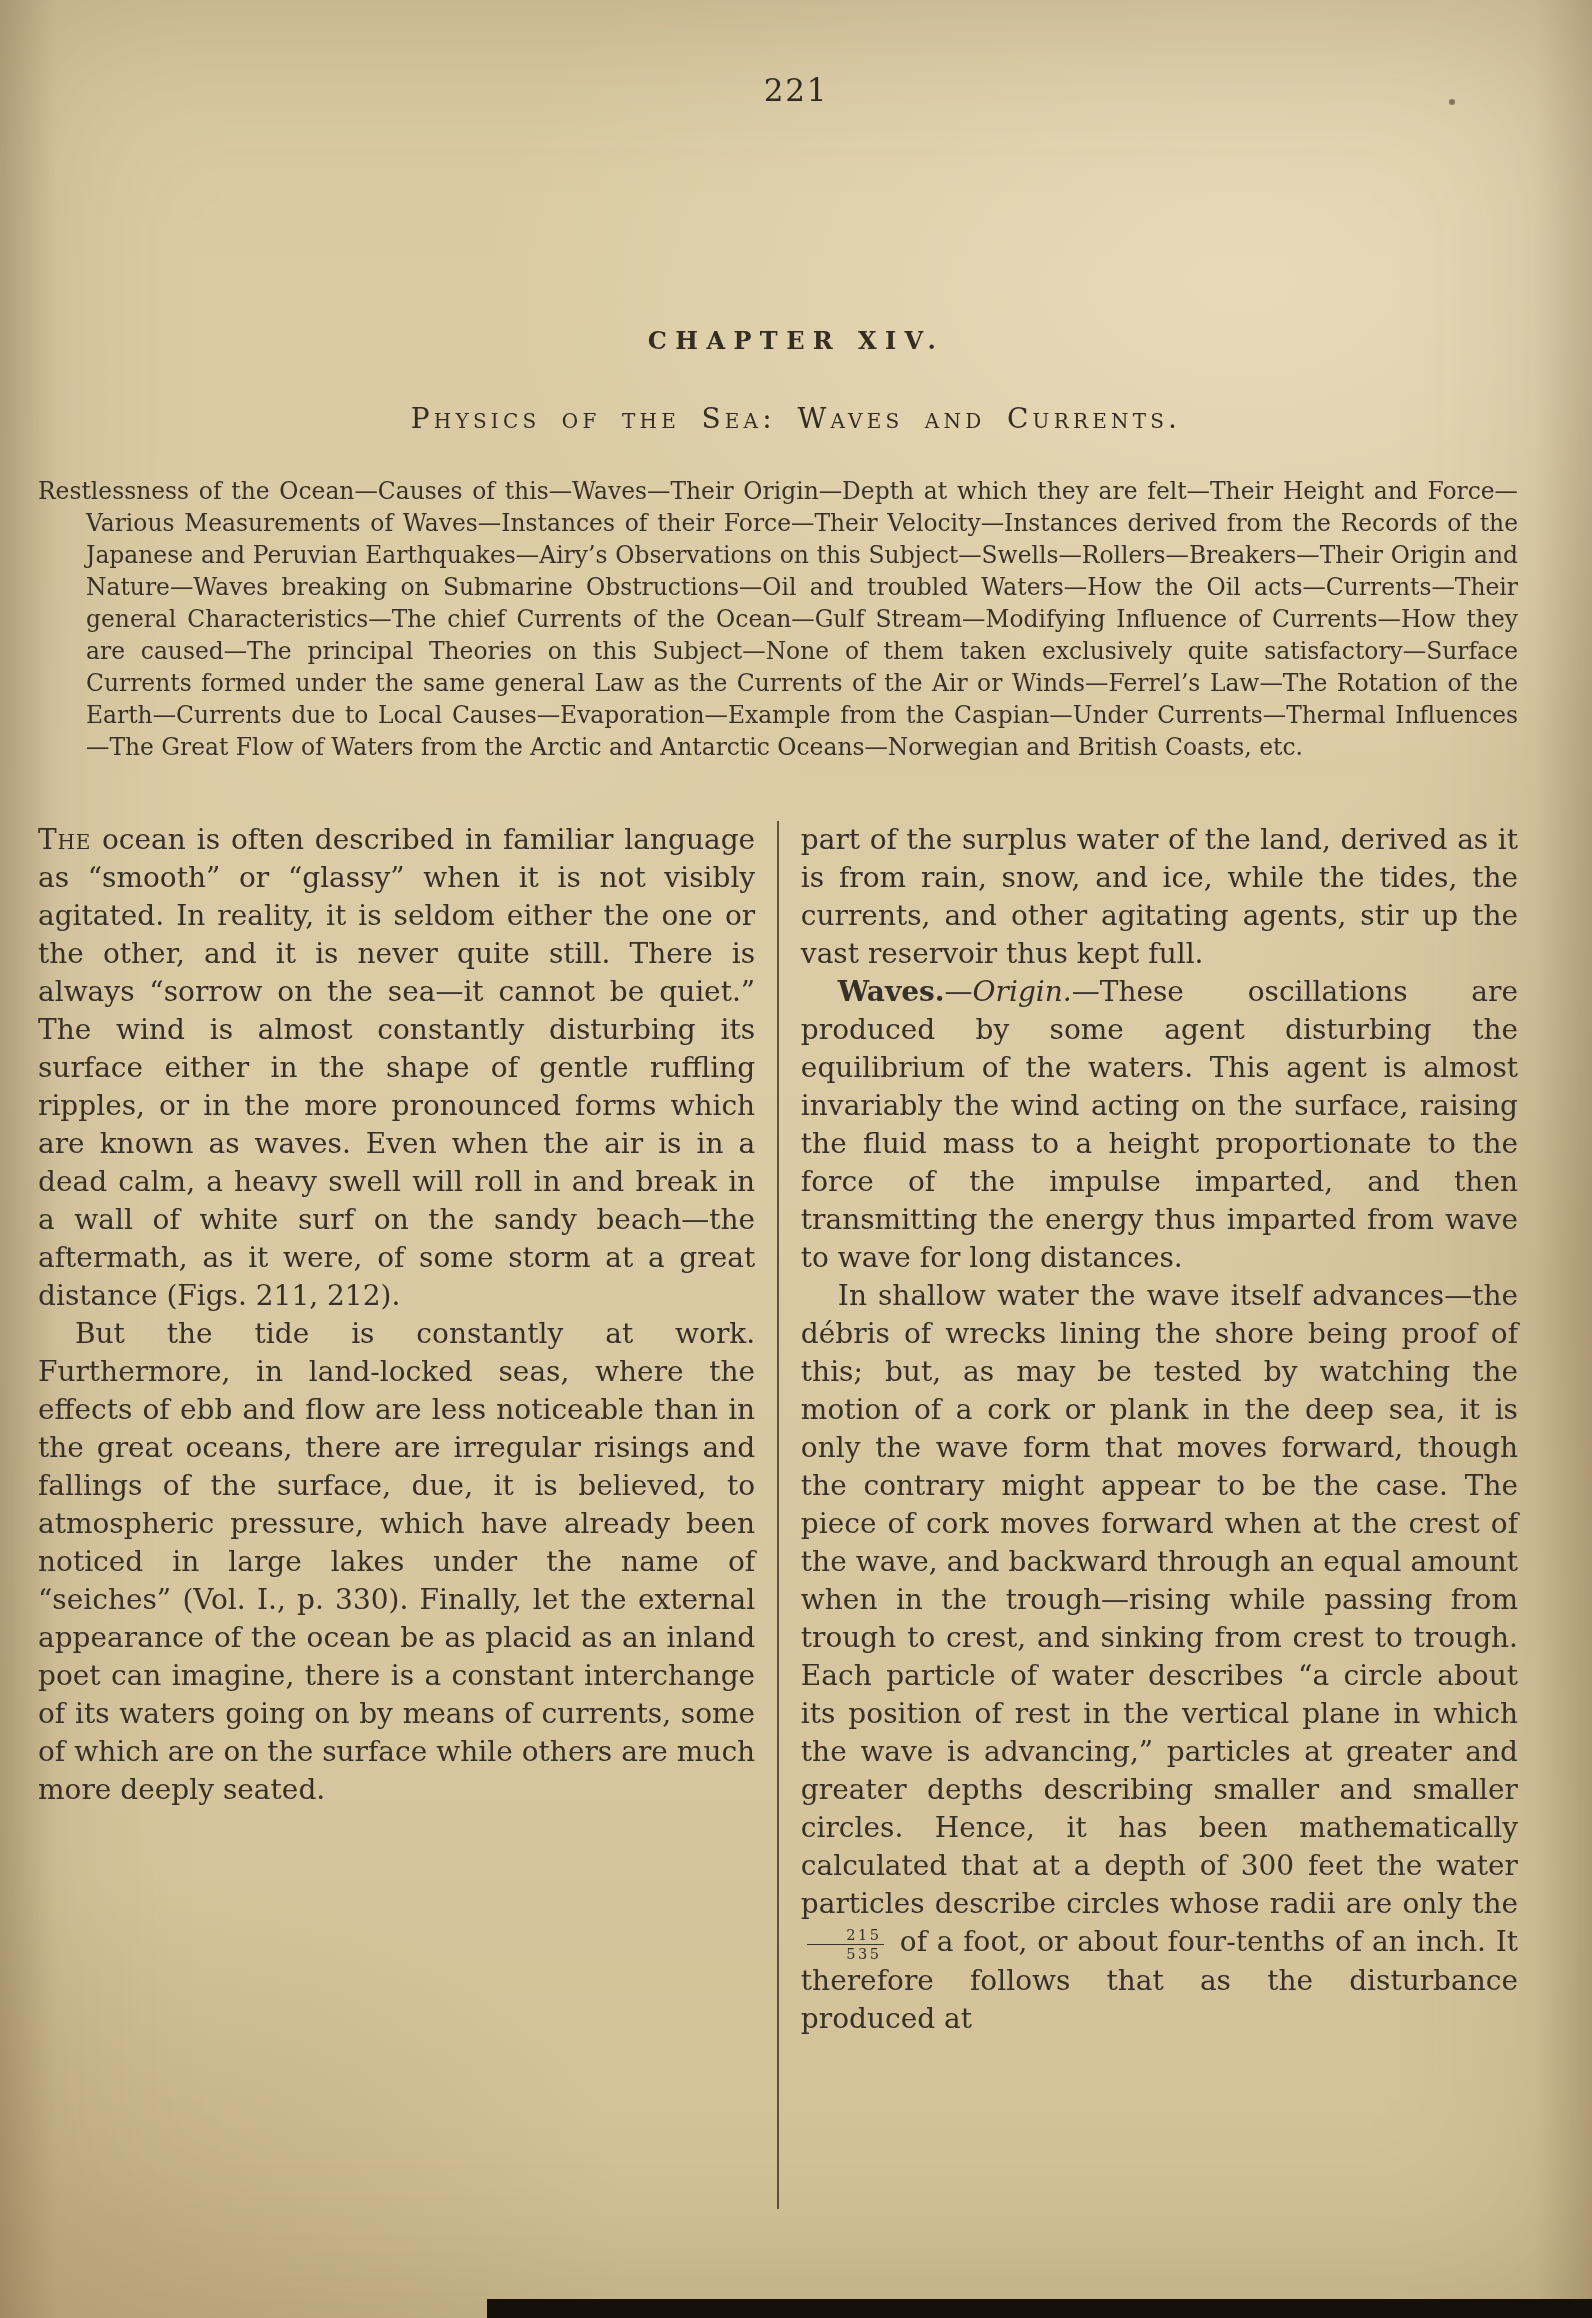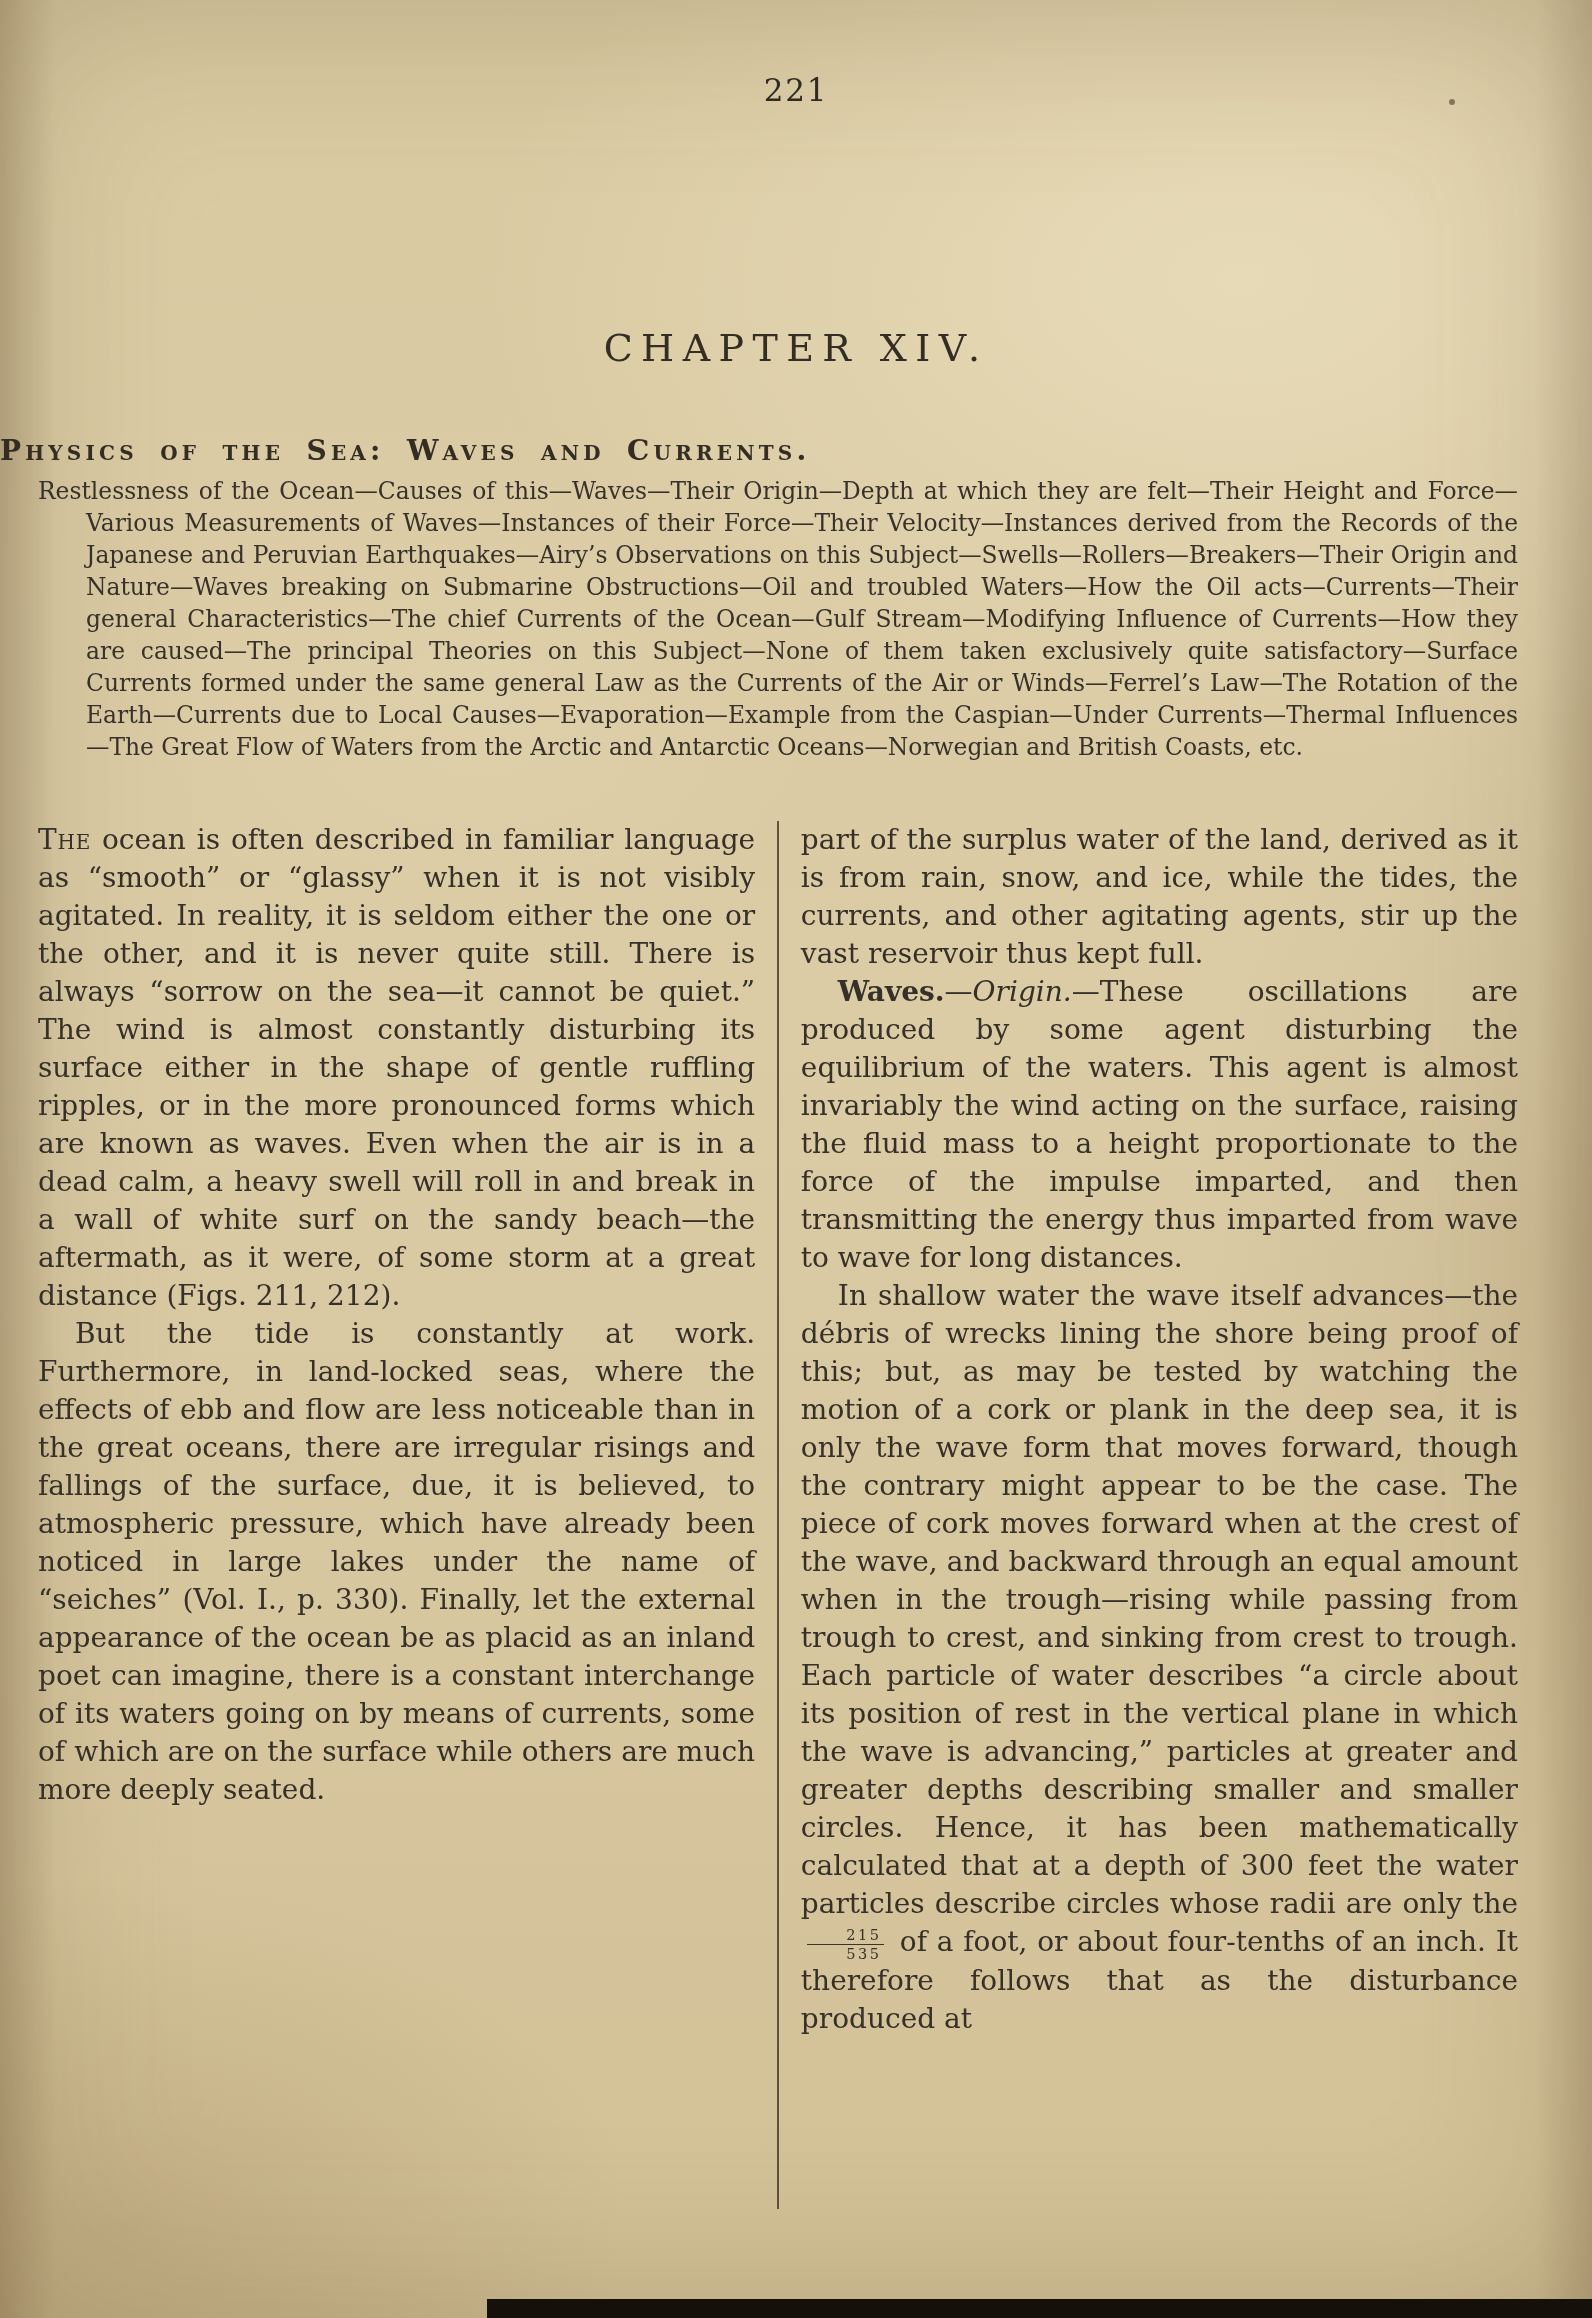--- a/index.html
+++ b/index.html
@@ -23,27 +23,27 @@
     padding-left: 6px;
   }
 
   .pagenum {
     position: absolute; top: 72px; left: 0; width: 100%;
     text-align: center; font-size: 31px; letter-spacing: 1.7px; color: #2f2a22;
   }
 
   .chapter {
     position: absolute; top: 326px; left: 0; width: 100%; margin: 0;
-    text-align: center; font-size: 38px; font-weight: normal;
+    text-align: center; font-size: 24px; font-weight: bold;
     letter-spacing: 8.4px; color: #332d24;
   }
 
   .subtitle {
-    position: absolute; top: 434px; left: 0; width: 100%; margin: 0;
-    font-size: 28px; font-weight: bold;
+    position: absolute; top: 402px; left: 0; width: 100%; margin: 0;
+    text-align: center; font-size: 28px; font-weight: normal;
     font-variant: small-caps; letter-spacing: 4.2px; word-spacing: 8.4px;
     color: #332d24;
   }
 
   .summary {
     position: absolute; top: 475px; left: 38px; right: 74px; margin: 0;
     font-size: 23.4px; line-height: 32px; text-align: justify;
     padding-left: 48px; text-indent: -48px;
     color: #37312a;
     hyphens: auto; -webkit-hyphens: auto;

